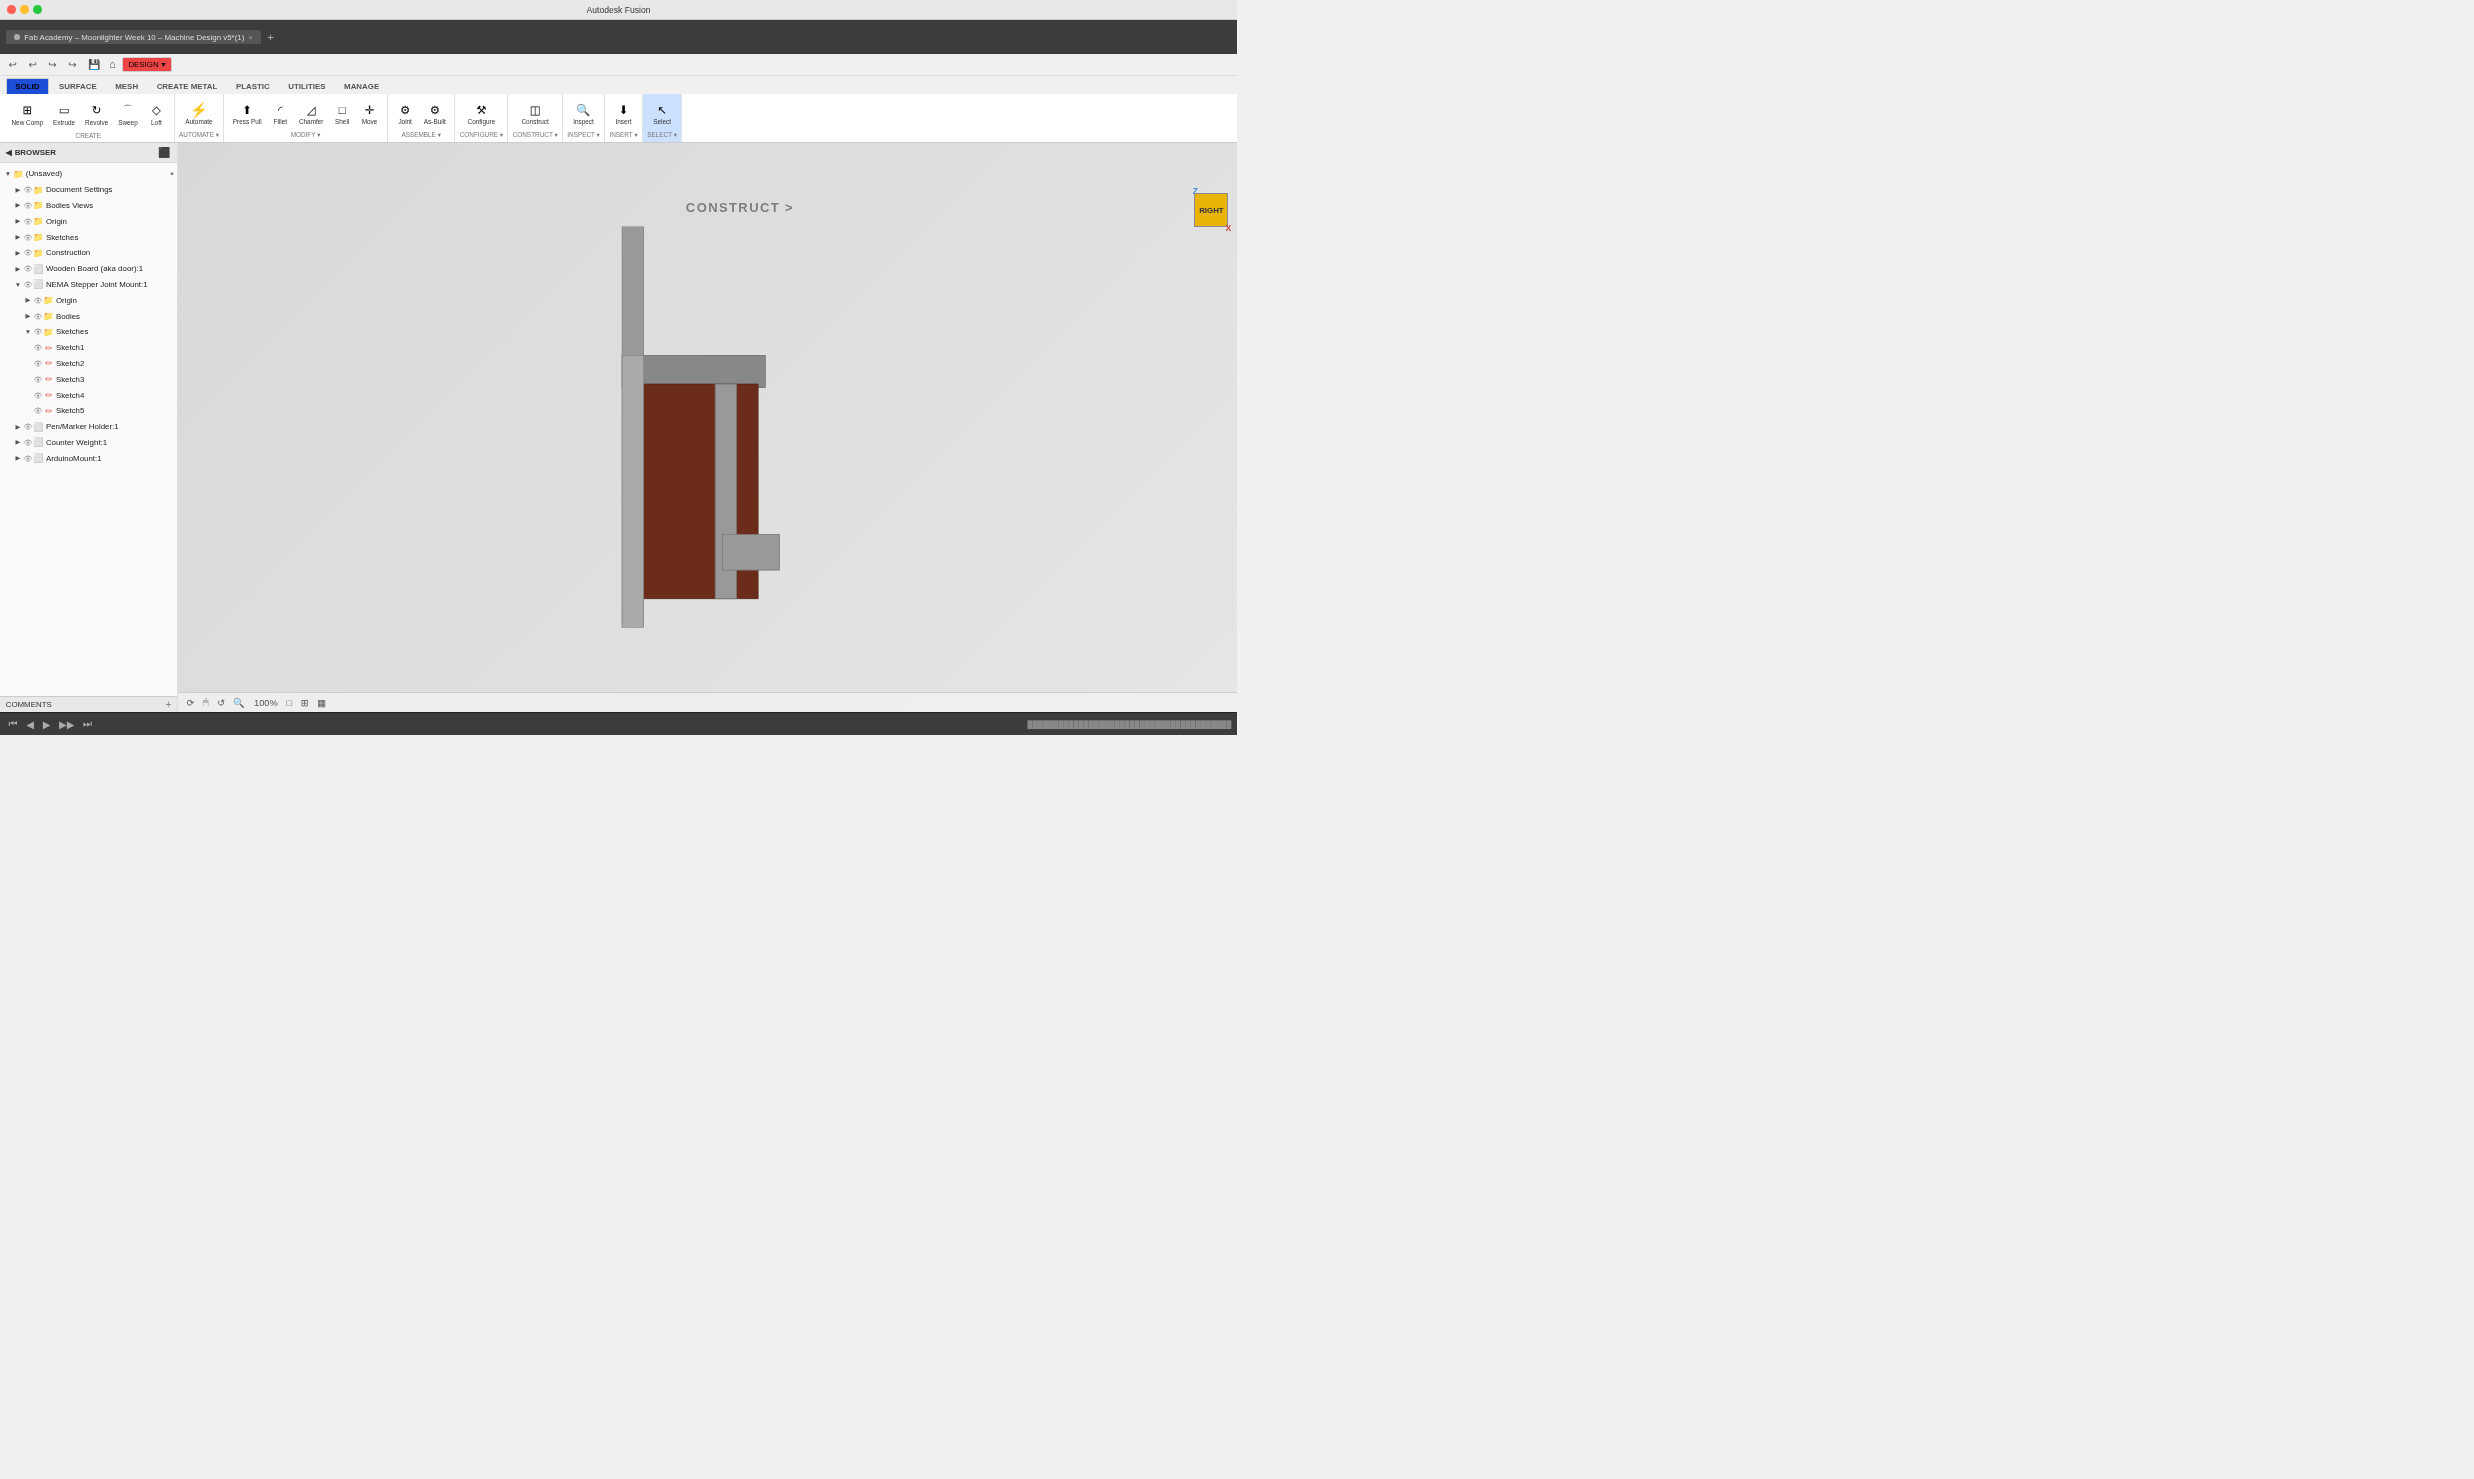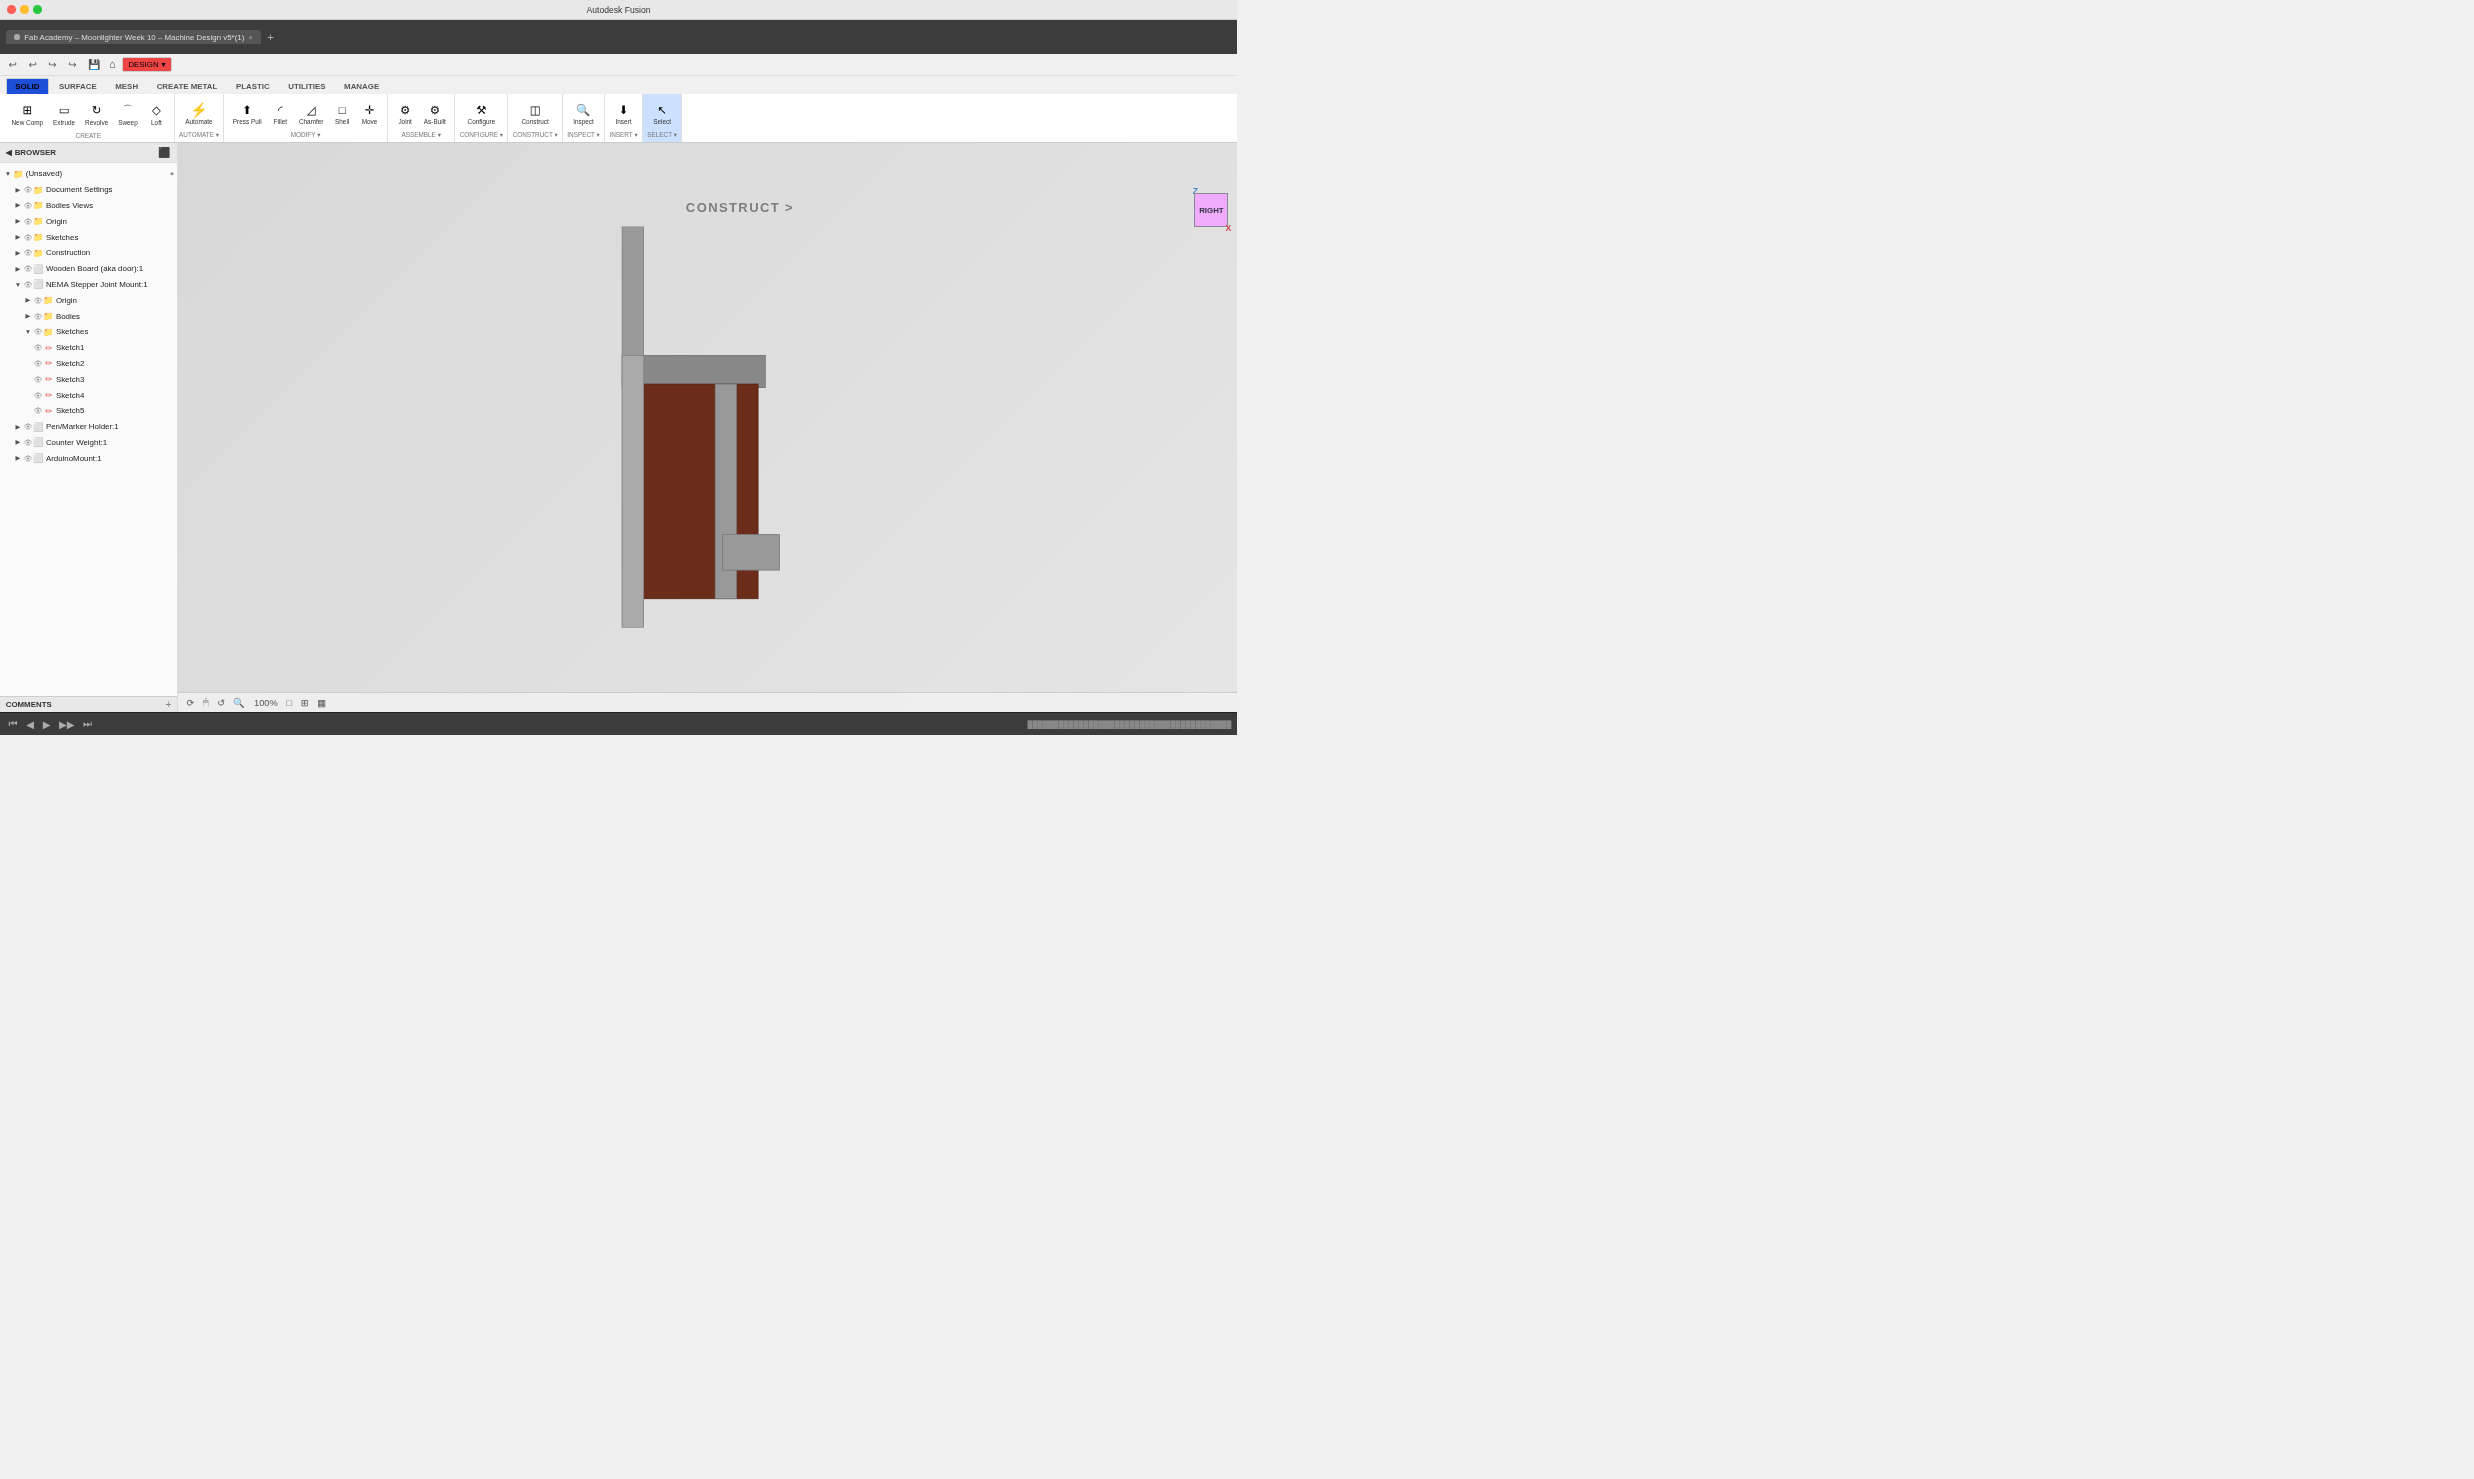--- a/index.html
+++ b/index.html
@@ -297,21 +297,21 @@
       height: 15.8px;
       background: #e8e8e8;
       border-top: 0.7px solid #ccc;
       display: flex;
       align-items: center;
       padding: 0 5.7px;
       justify-content: space-between;
     }
     .comments-label {
       font-size: 7.9px;
-      font-weight: 700;
+      font-weight: 400;
       color: #333;
     }
 
     
     .status-bar {
       height: 23px;
       background: #3c3c3c;
       border-top: 0.7px solid #222;
       display: flex;
       align-items: center;
@@ -339,21 +339,21 @@
       color: #555;
       letter-spacing: 1.4px;
       opacity: 0.7;
     }
 
     
     .right-label {
       position: absolute;
       top: 50px;
       right: 8.6px;
-      background: #f0abfc;
+      background: #eab308;
       border: 0.7px solid #889;
       width: 34px;
       height: 34px;
       display: flex;
       align-items: center;
       justify-content: center;
       font-size: 7.9px;
       font-weight: 700;
       color: #334;
       margin-left: 40px;

